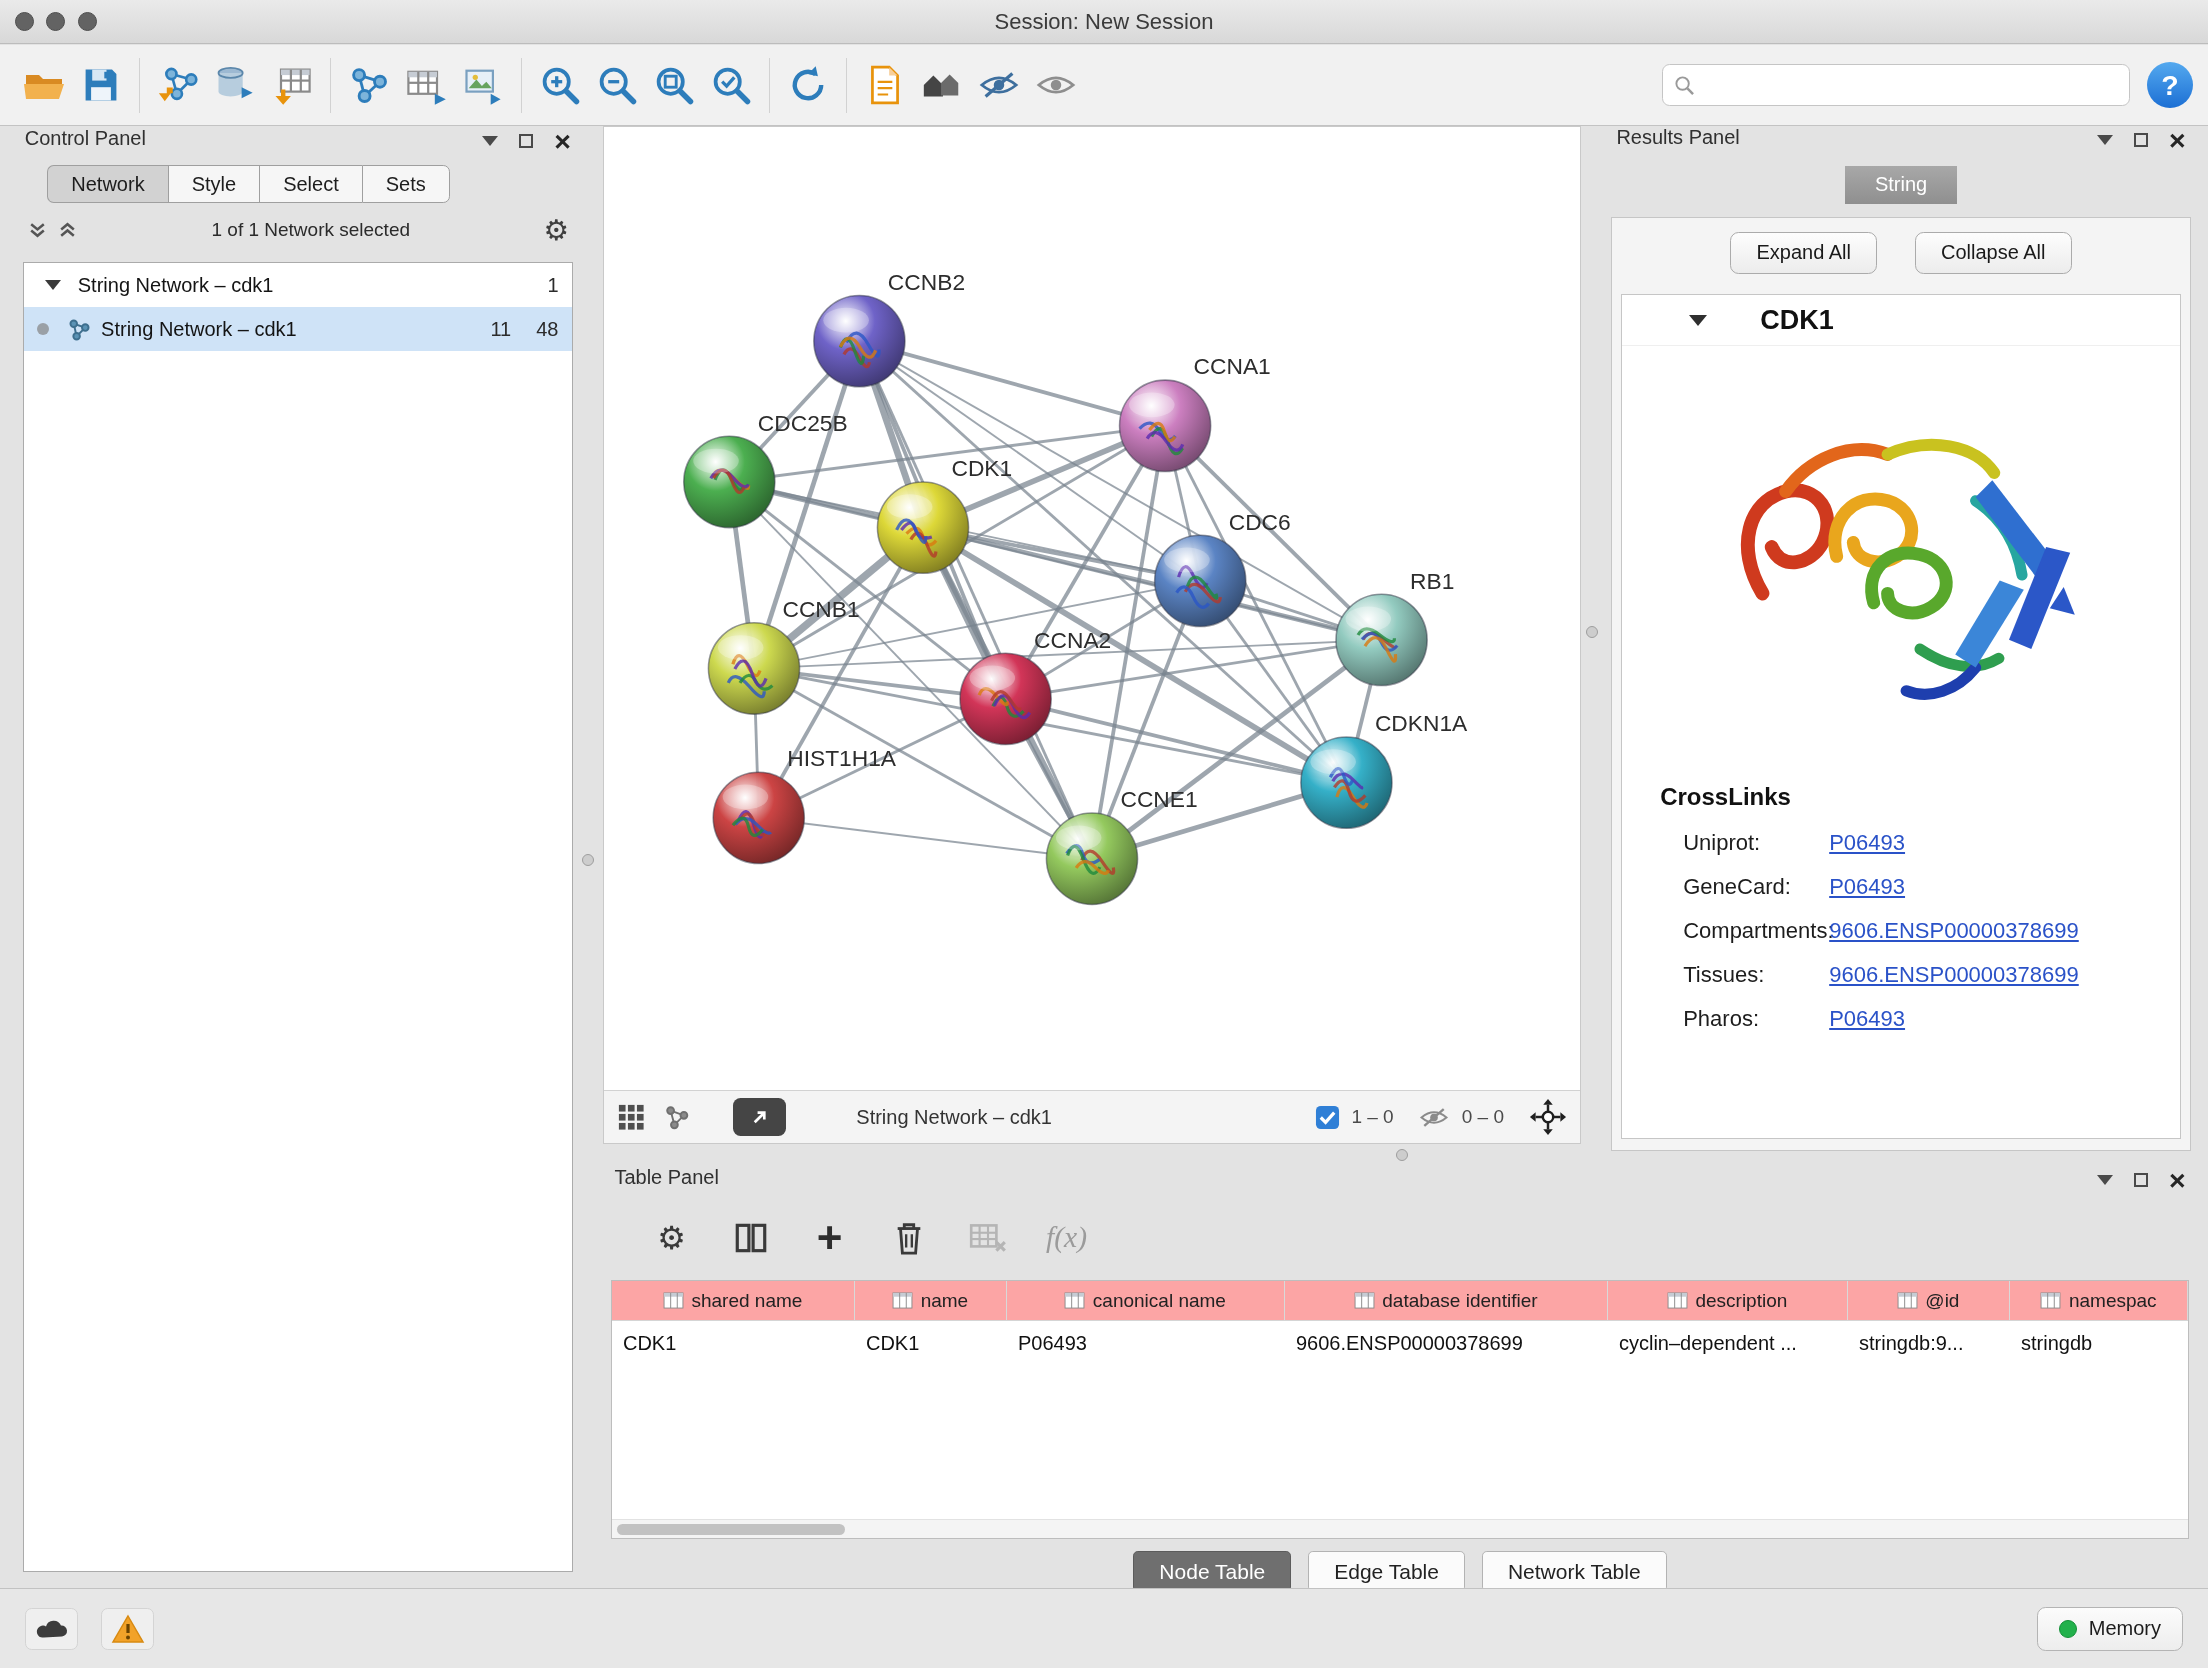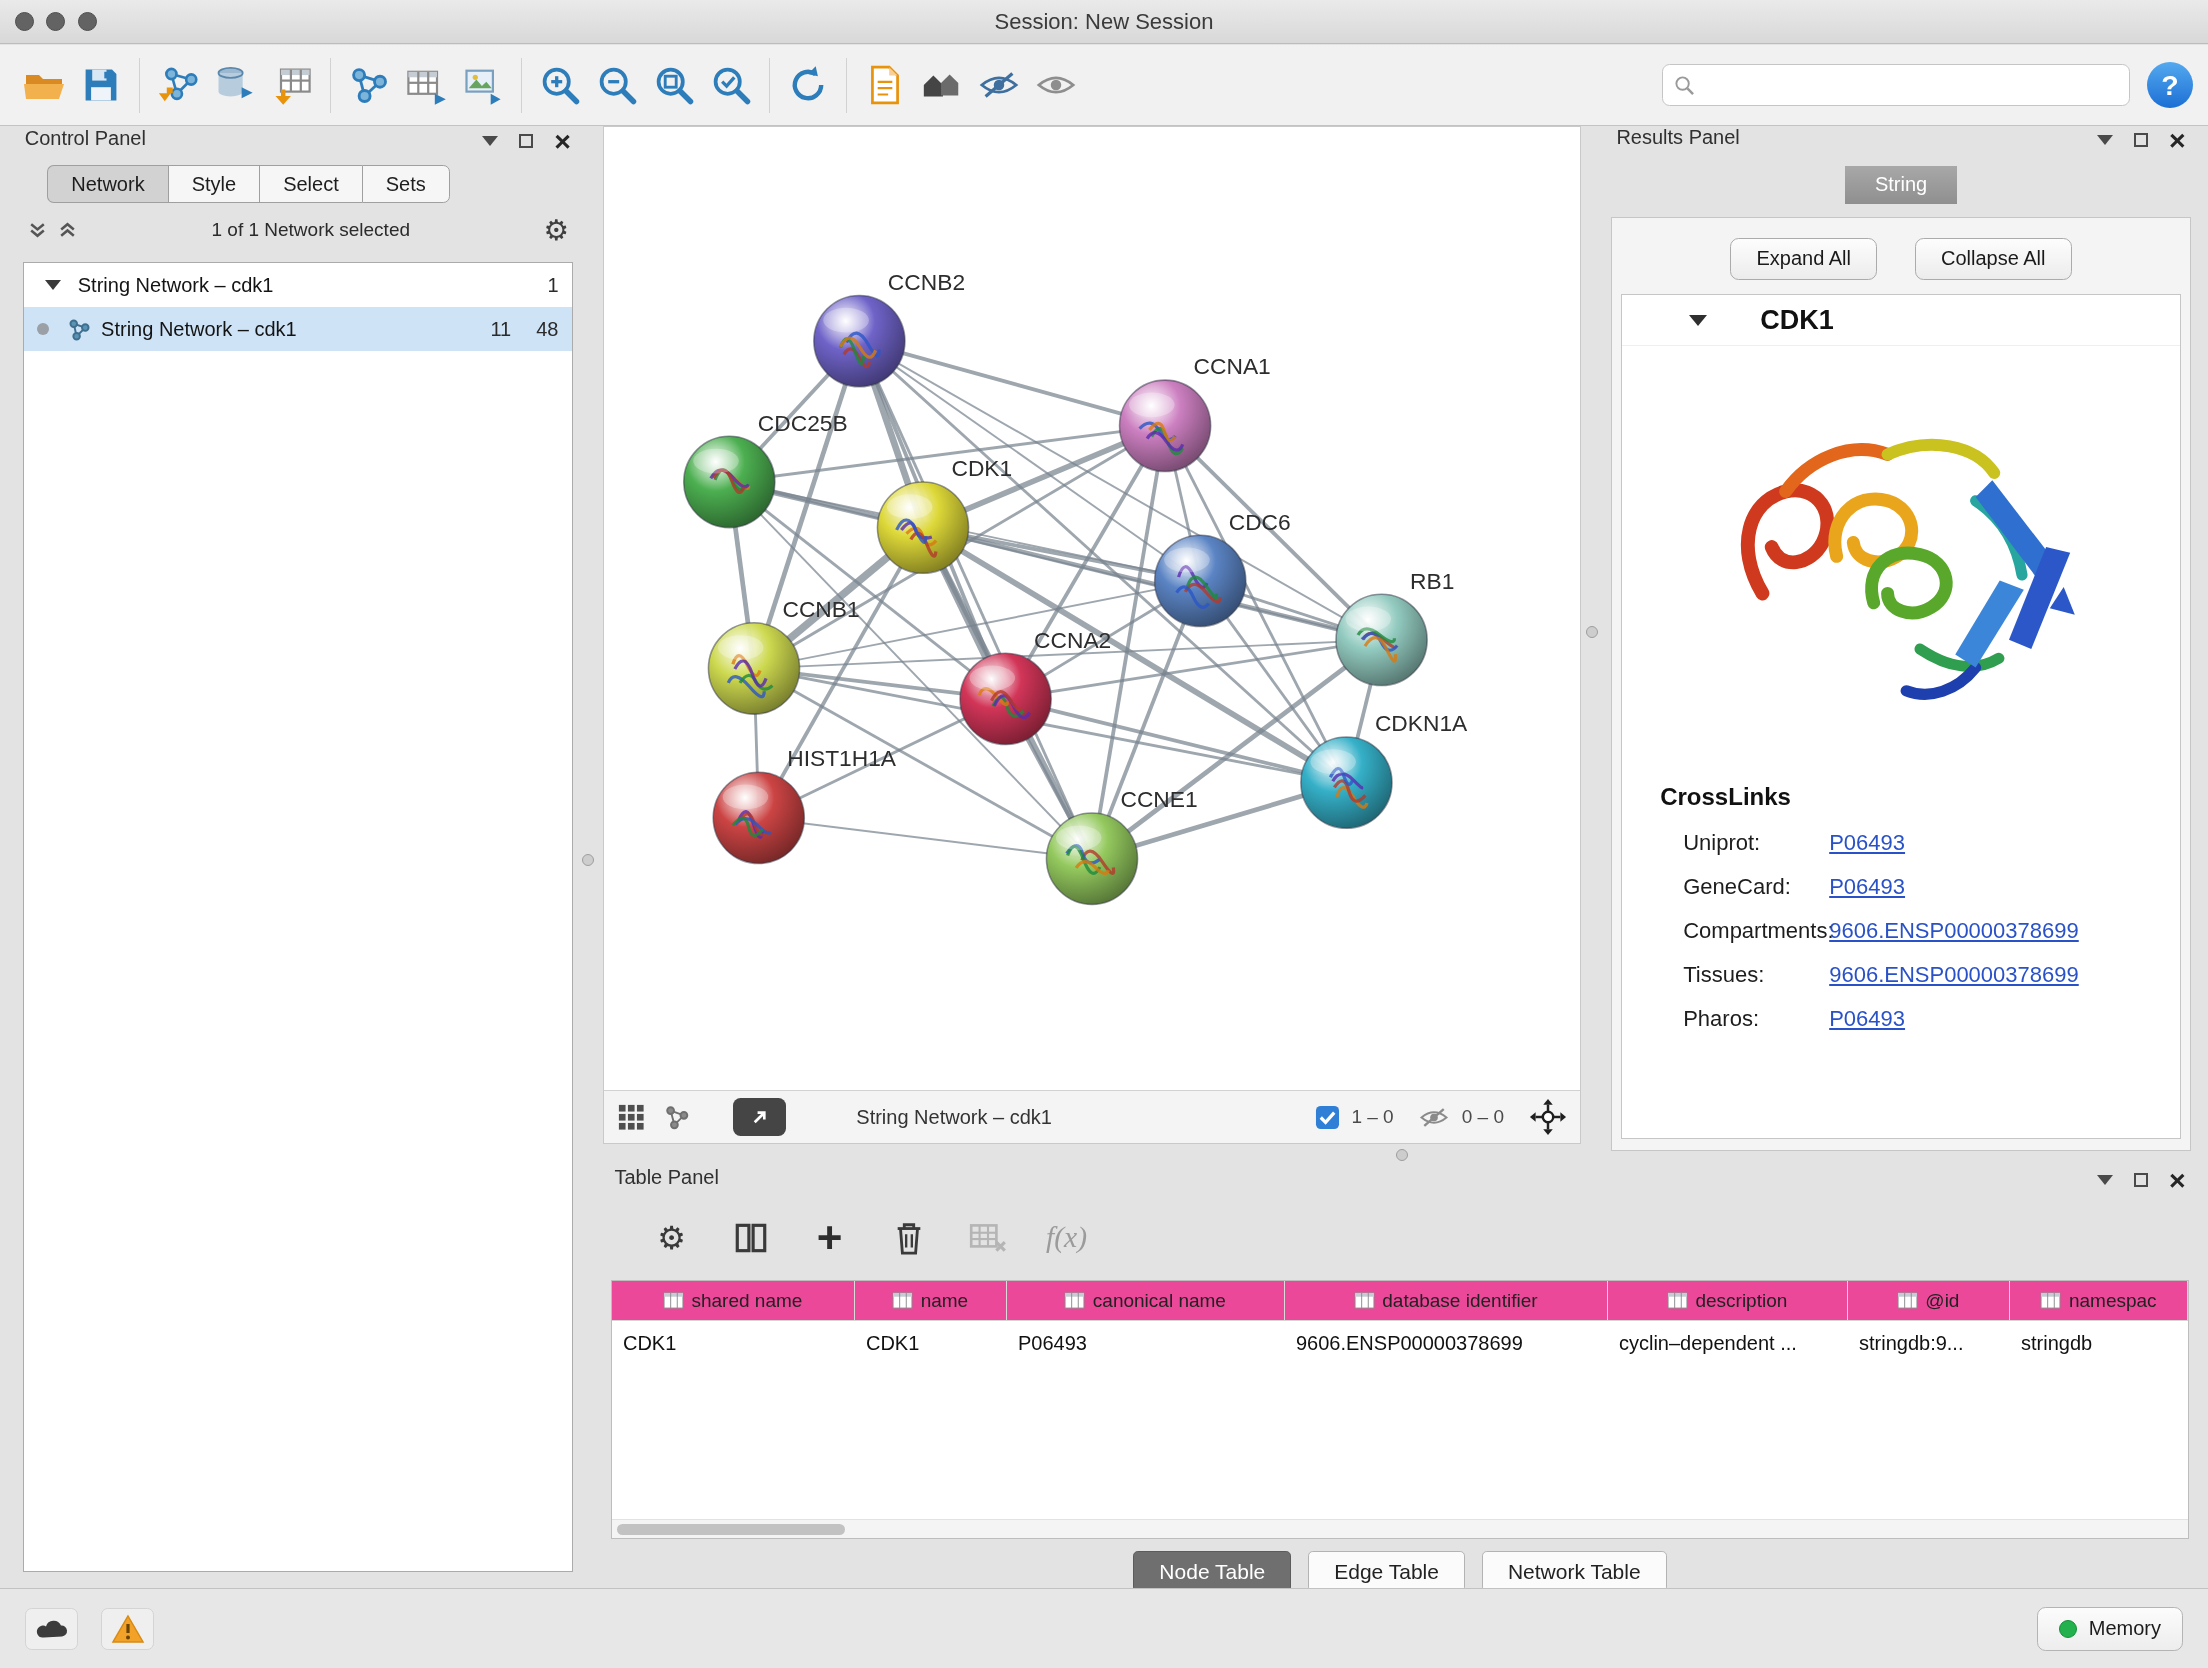--- a/index.html
+++ b/index.html
@@ -44,21 +44,21 @@
 .network-view{position:absolute;left:603px;top:126px;width:978px;height:1018px;background:#fff;border:1px solid #c9c9c9;display:flex;flex-direction:column}
 #net-svg{flex:1;display:block;width:100%}
 .net-footer{height:53px;background:#f4f4f4;border-top:1px solid #d2d2d2;display:flex;align-items:center;padding:0 13.3px;gap:17px}
 .nf-darkbtn{width:53px;height:38px;background:#454545;border-radius:7.6px;display:flex;align-items:center;justify-content:center;margin-left:25px;flex:0 0 auto}
 .nf-title{font-size:20px;color:#333;margin-left:53px}
 .nf-right{margin-left:auto;display:flex;align-items:center;gap:11.4px}
 .nf-count{font-size:19px;color:#4a4a4a;margin-right:13.3px}
 
 .results-panel{position:absolute;left:1605px;top:126px;width:592px;height:1031px}
 .string-pill{margin:3.8px auto 0;width:112px;height:38px;background:linear-gradient(#a8a8a8,#8f8f8f);border-radius:0;color:#fff;font-size:20px;display:flex;align-items:center;justify-content:center}
-.results-box{position:absolute;left:5.7px;right:5.7px;top:91px;bottom:5.7px;background:#f4f4f4;border:1px solid #c6c6c6;padding:12px}
+.results-box{position:absolute;left:5.7px;right:5.7px;top:91px;bottom:5.7px;background:#f4f4f4;border:1px solid #c6c6c6;padding:6px}
 .ec-row{display:flex;justify-content:center;gap:38px;margin:7.6px 0 13.3px}
 .ec-btn{padding:8.6px 25px;font-size:20px;color:#1a1a1a;background:linear-gradient(#fdfdfd,#ececec);border:1px solid #ababab;border-radius:8.6px}
 .protein-card{position:absolute;left:9.5px;right:9.5px;top:76px;bottom:11.4px;background:#fff;border:1px solid #c6c6c6;overflow:hidden}
 .card-header{display:flex;align-items:center;height:51px;border-bottom:1px solid #efefef}
 .disc2{width:0;height:0;border-left:9.5px solid transparent;border-right:9.5px solid transparent;border-top:11.4px solid #2f2f2f;margin-left:67px}
 .card-name{font-size:27px;font-weight:bold;color:#111;margin-left:53px}
 .card-desc{font-size:22px;color:#1d1d1d;padding:11.4px 0 0 21px}
 .protein-figure{display:block;margin:25px auto 0}
 .cl-title{font-size:24px;font-weight:bold;color:#111;margin:32px 0 9.5px 38px}
 .cl-row{display:flex;align-items:center;height:44px;font-size:22px}
@@ -67,21 +67,21 @@
 
 .split-dot{position:absolute;width:12.4px;height:12.4px;border-radius:50%;background:#cdcdcd;border:1px solid #9e9e9e}
 
 .table-panel{position:absolute;left:603px;top:1166px;width:1594px;height:434px}
 .tp-toolbar{display:flex;align-items:center;gap:30px;padding:3.8px 0 0 44px;height:68px}
 .tpi{width:49px;height:49px;display:flex;align-items:center;justify-content:center}
 .tp-gear{font-size:32px;color:#3a3a3a}
 .tp-plus{font-size:44px;font-weight:bold;color:#2d2d2d;line-height:1}
 .fx{font-family:"Liberation Serif",serif;font-style:italic;font-size:29.5px;color:#9b9b9b}
 .tbl-box{position:absolute;left:7.6px;right:7.6px;top:114px;bottom:61px;background:#fff;border:1px solid #bdbdbd;display:flex;flex-direction:column}
-.tbl-header{display:flex;background:#ec4899;border-bottom:1px solid #d5d5d5;height:40px;flex:0 0 auto}
+.tbl-header{display:flex;background:#fca5a5;border-bottom:1px solid #d5d5d5;height:40px;flex:0 0 auto}
 .th{display:flex;align-items:center;justify-content:center;gap:7.6px;font-size:19px;color:#222;border-right:1px solid #d9d9d9;overflow:hidden;white-space:nowrap}
 .thicon{width:21px;height:17px;flex:0 0 auto}
 .tbl-row{display:flex;height:44px;flex:0 0 auto}
 .td{display:flex;align-items:center;font-size:20px;color:#111;padding-left:11.4px;overflow:hidden;white-space:nowrap}
 .c0{width:243px}.c1{width:152px}.c2{width:278px}.c3{width:323px}.c4{width:240px}.c5{width:162px}.c6{flex:1}
 .hscroll{margin-top:auto;height:19px;background:#f4f4f4;border-top:1px solid #e2e2e2;position:relative;flex:0 0 auto}
 .hthumb{position:absolute;left:5.7px;top:3.8px;width:228px;height:11.4px;border-radius:5.7px;background:#c2c2c2}
 .tp-tabs{position:absolute;left:0;right:0;bottom:7.6px;display:flex;justify-content:center;gap:17px}
 .tp-tab{padding:7.6px 25px;font-size:21px;background:#fbfbfb;border:1px solid #b3b3b3;border-radius:4.8px;color:#222}
 .tp-tab.active{background:#6f6f6f;border-color:#5c5c5c;color:#fff}

